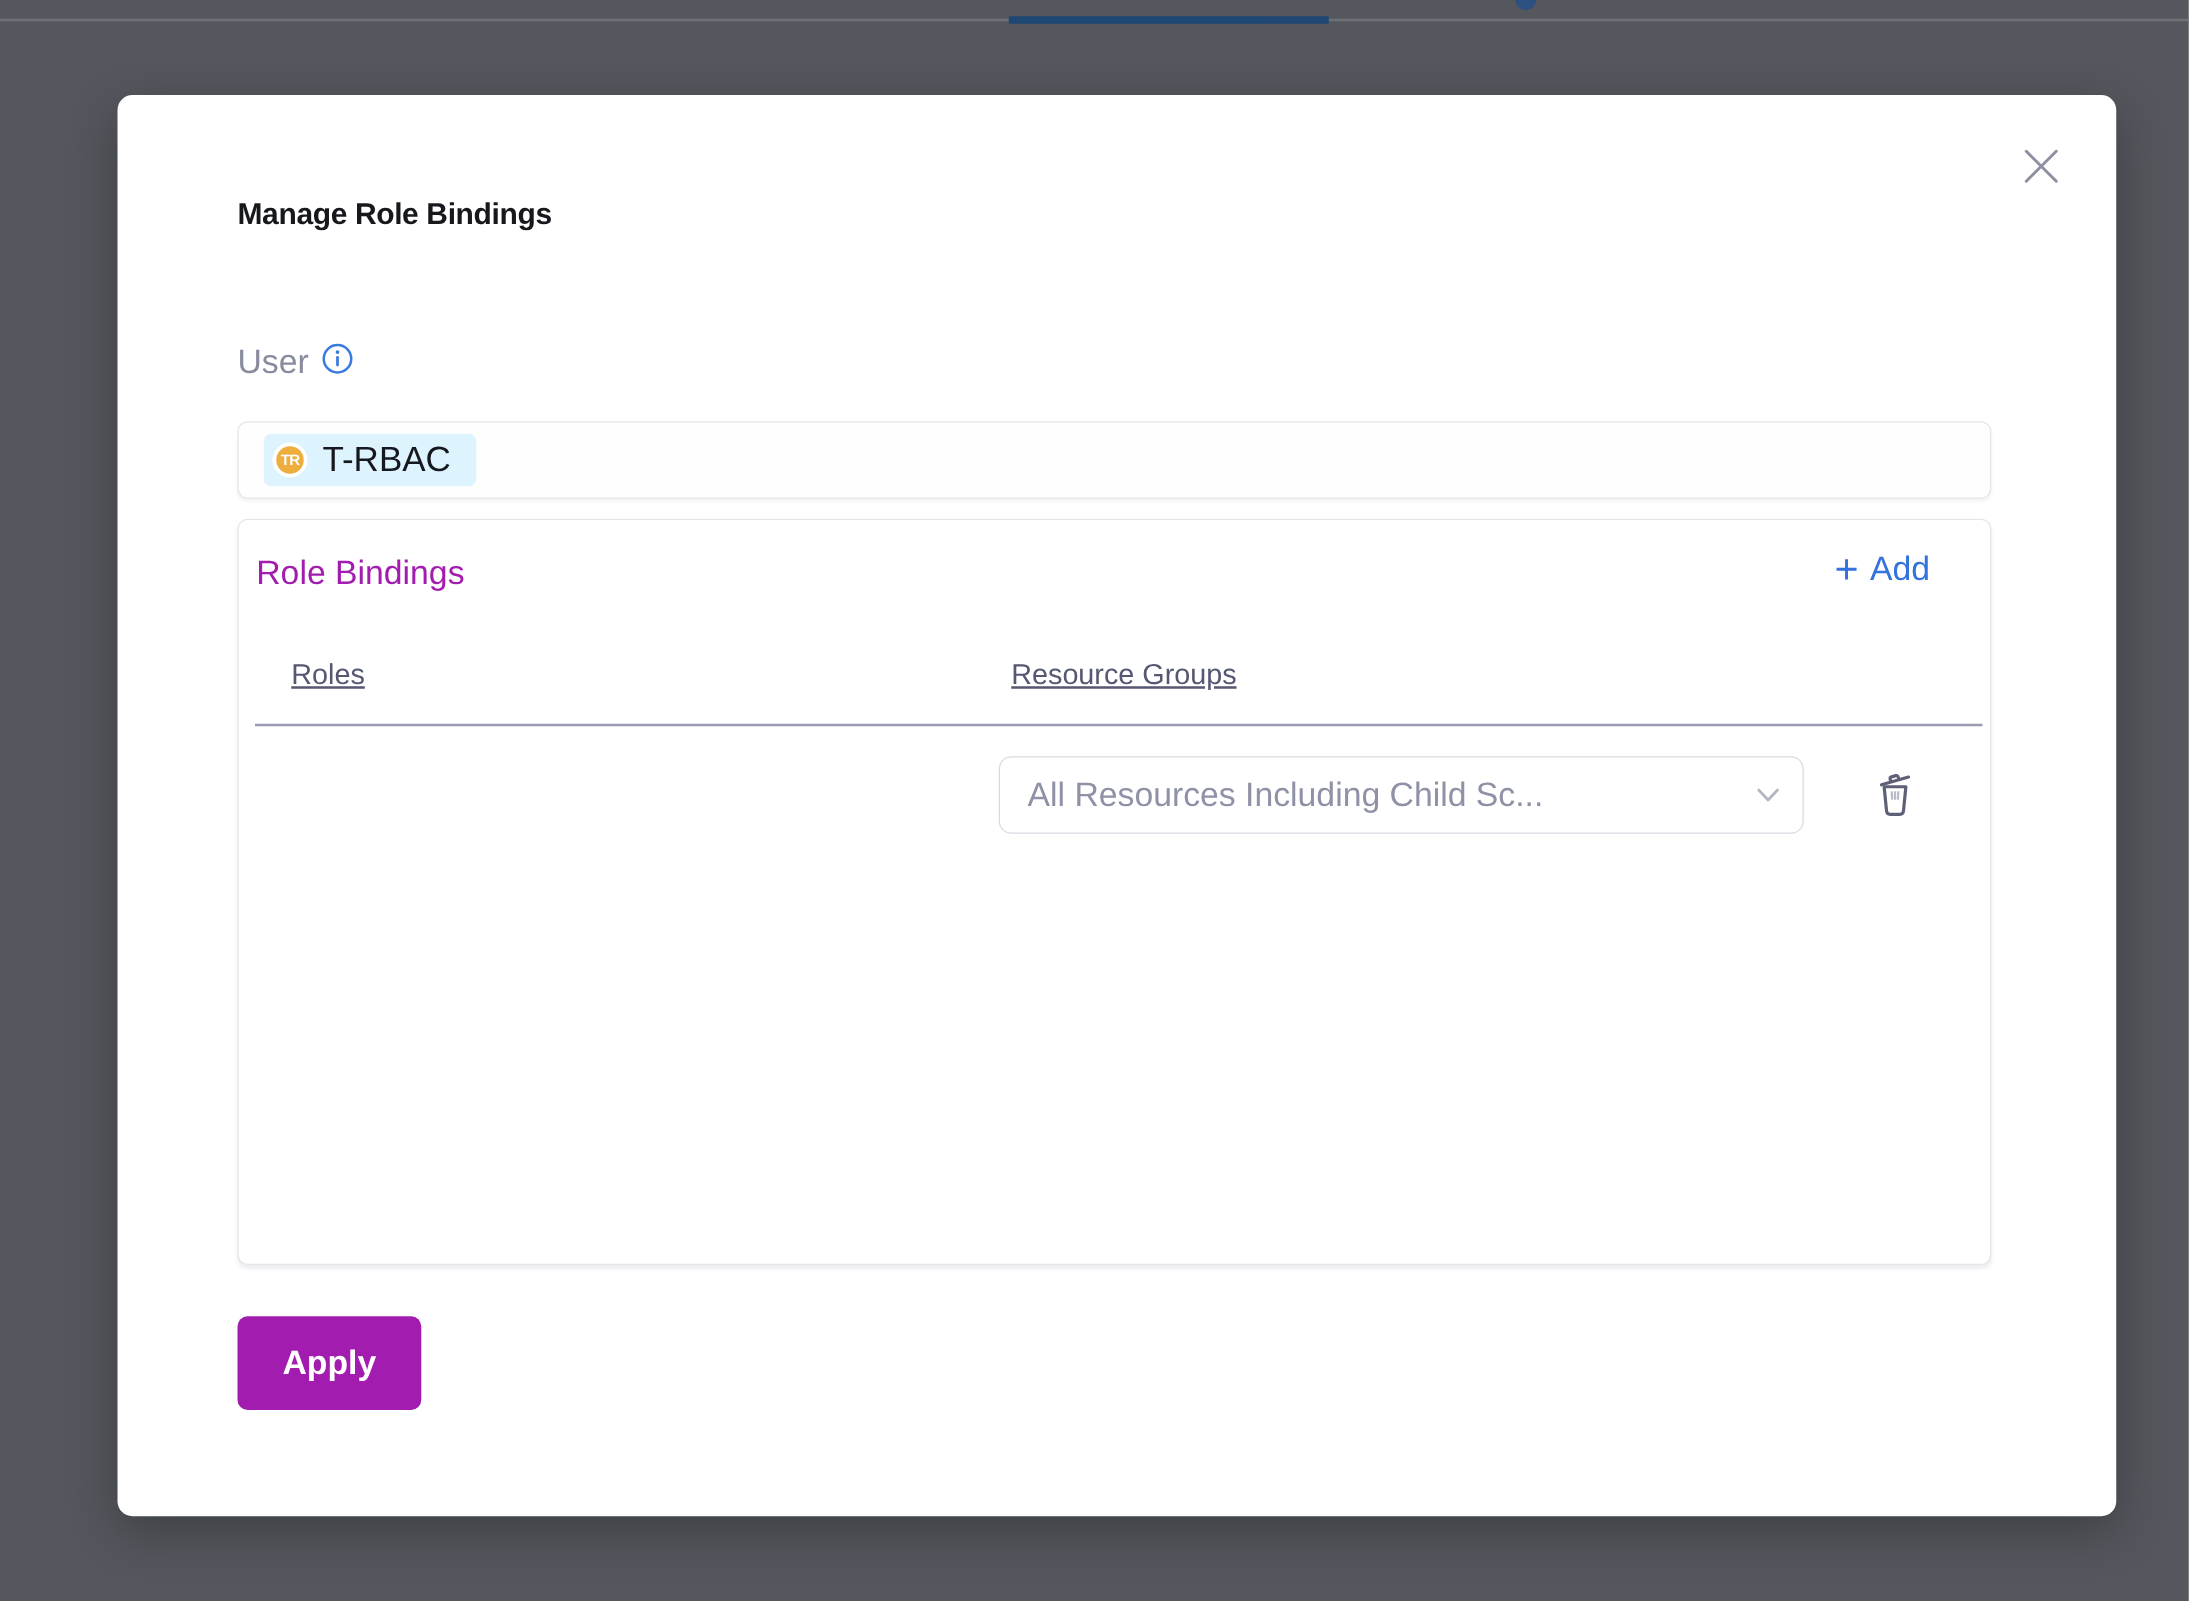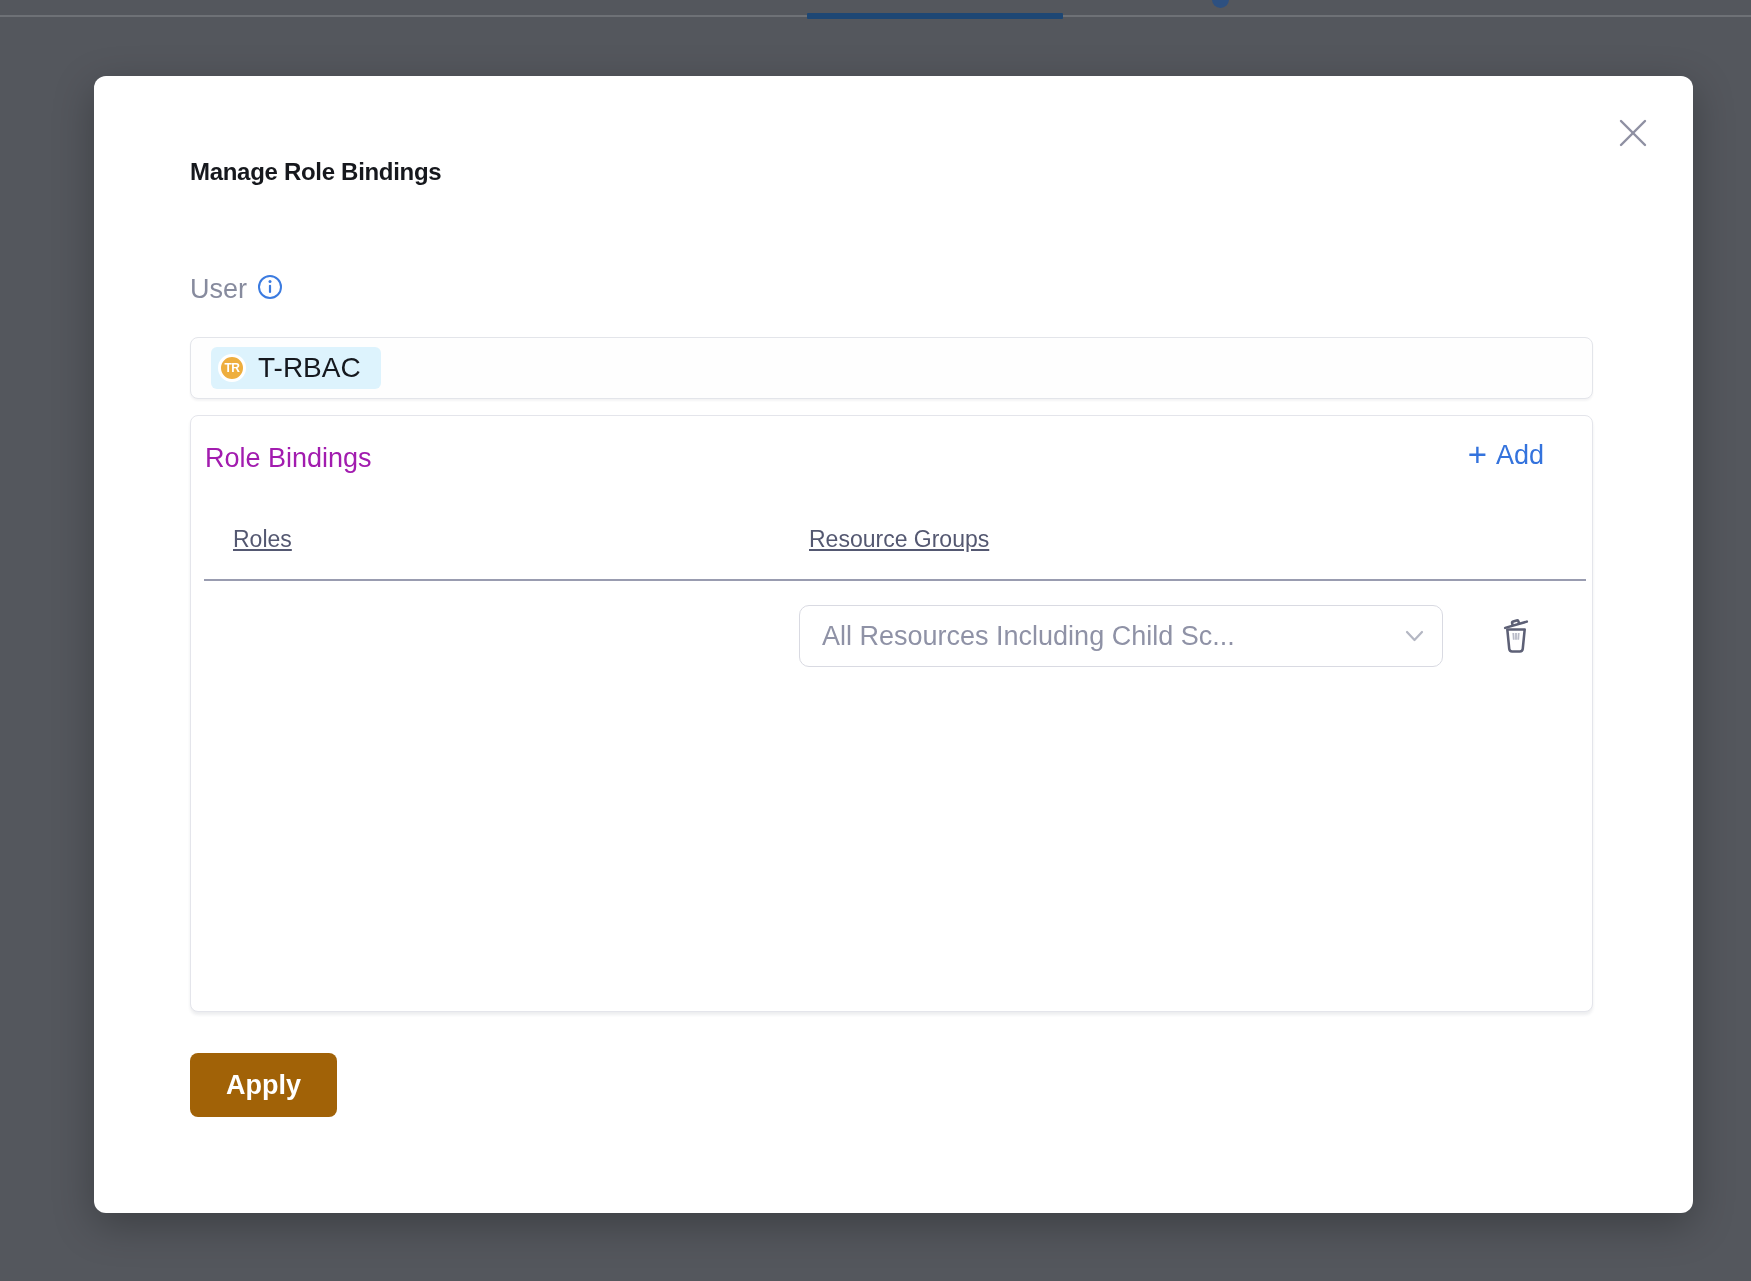--- a/index.html
+++ b/index.html
@@ -130,22 +130,22 @@
   .trash-btn {
     position: absolute; left: 1301px; top: 194px;
     width: 48px; height: 52px;
     display: flex; align-items: center; justify-content: center;
     background: none; border: none; cursor: pointer;
   }
 
   
   .apply-btn {
     position: absolute; left: 96px; top: 977px;
-    width: 147px; height: 64px;
-    background: #a16207; border: none; border-radius: 8px;
+    width: 147px; height: 75px;
+    background: #a21caf; border: none; border-radius: 8px;
     color: #ffffff; font-size: 27px; font-weight: 700;
     font-family: inherit; cursor: not-allowed;
   }
   .cancel-btn {
     position: absolute; left: 259px; top: 977px;
     width: 164px; height: 64px;
     background: #f2f3f7; border: none; border-radius: 8px;
     color: #4b4f63; font-size: 27px; font-weight: 700;
     font-family: inherit; cursor: pointer;
   }

